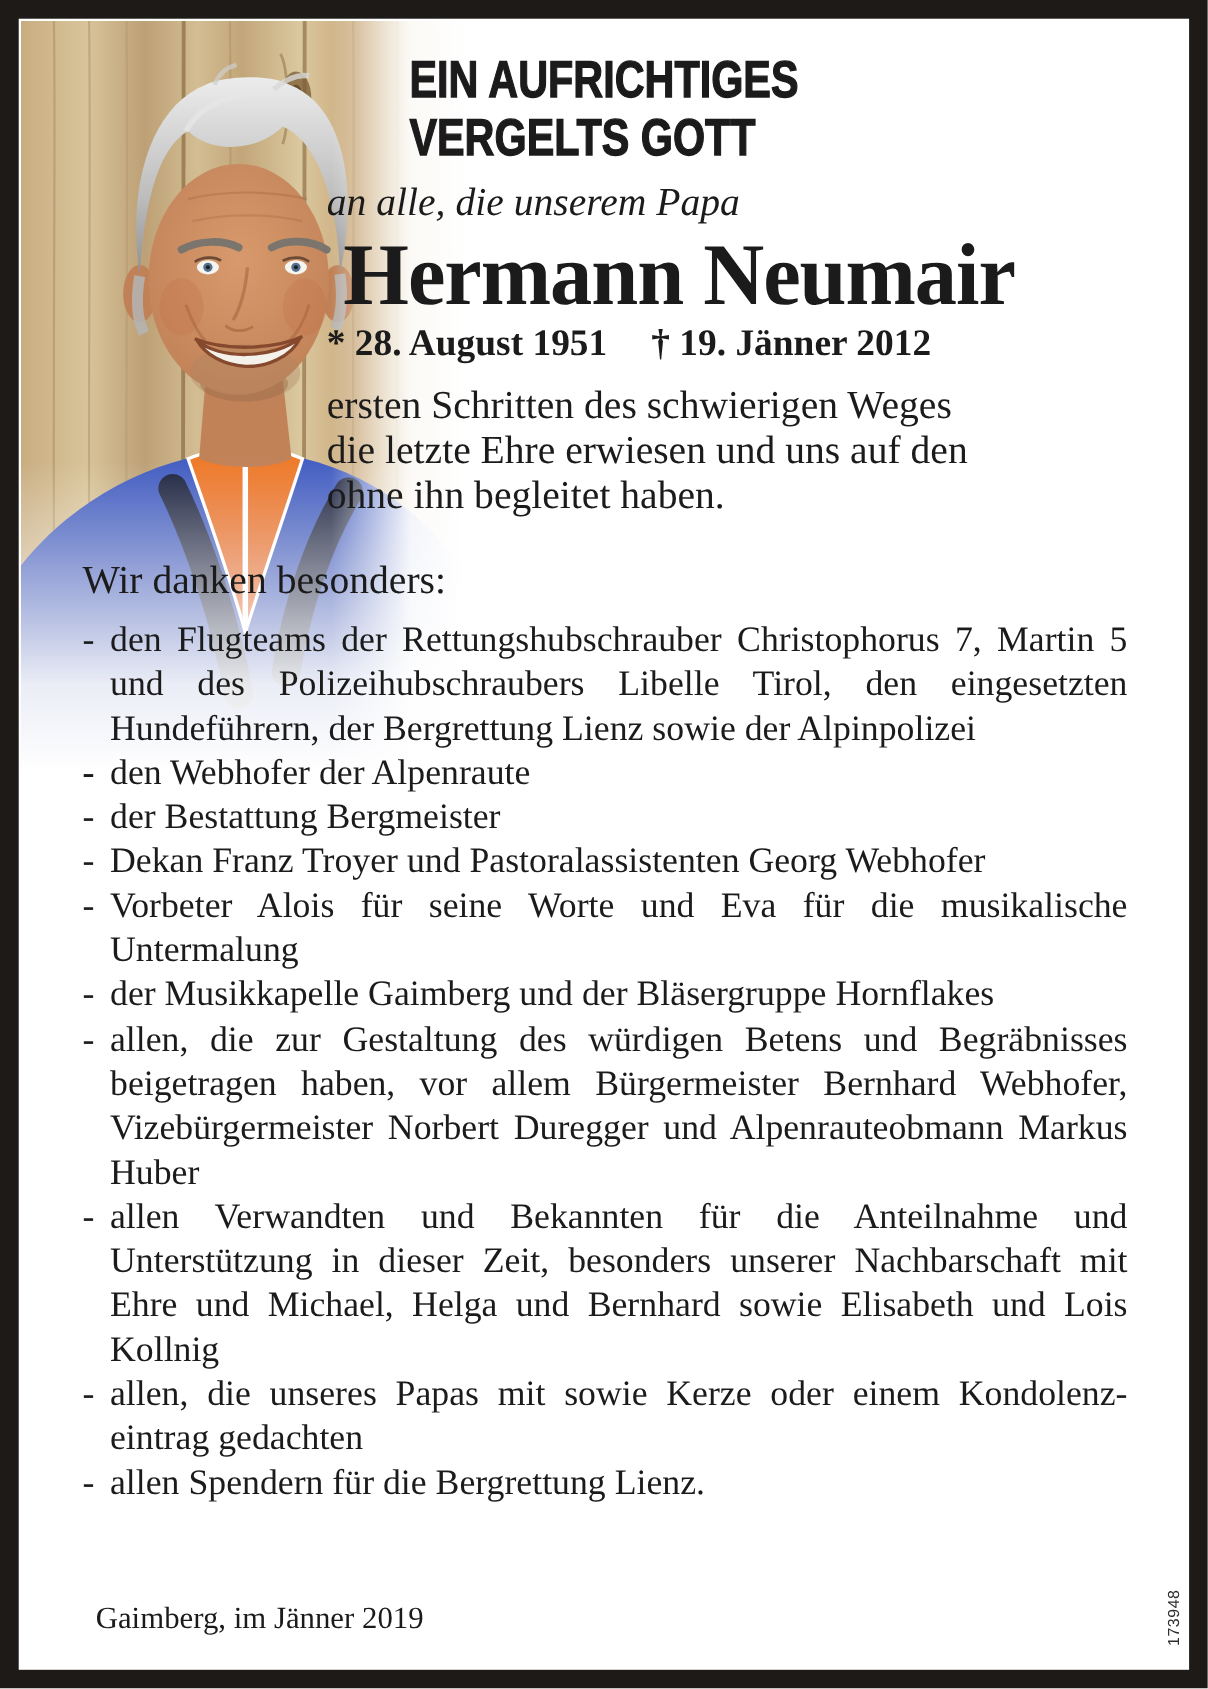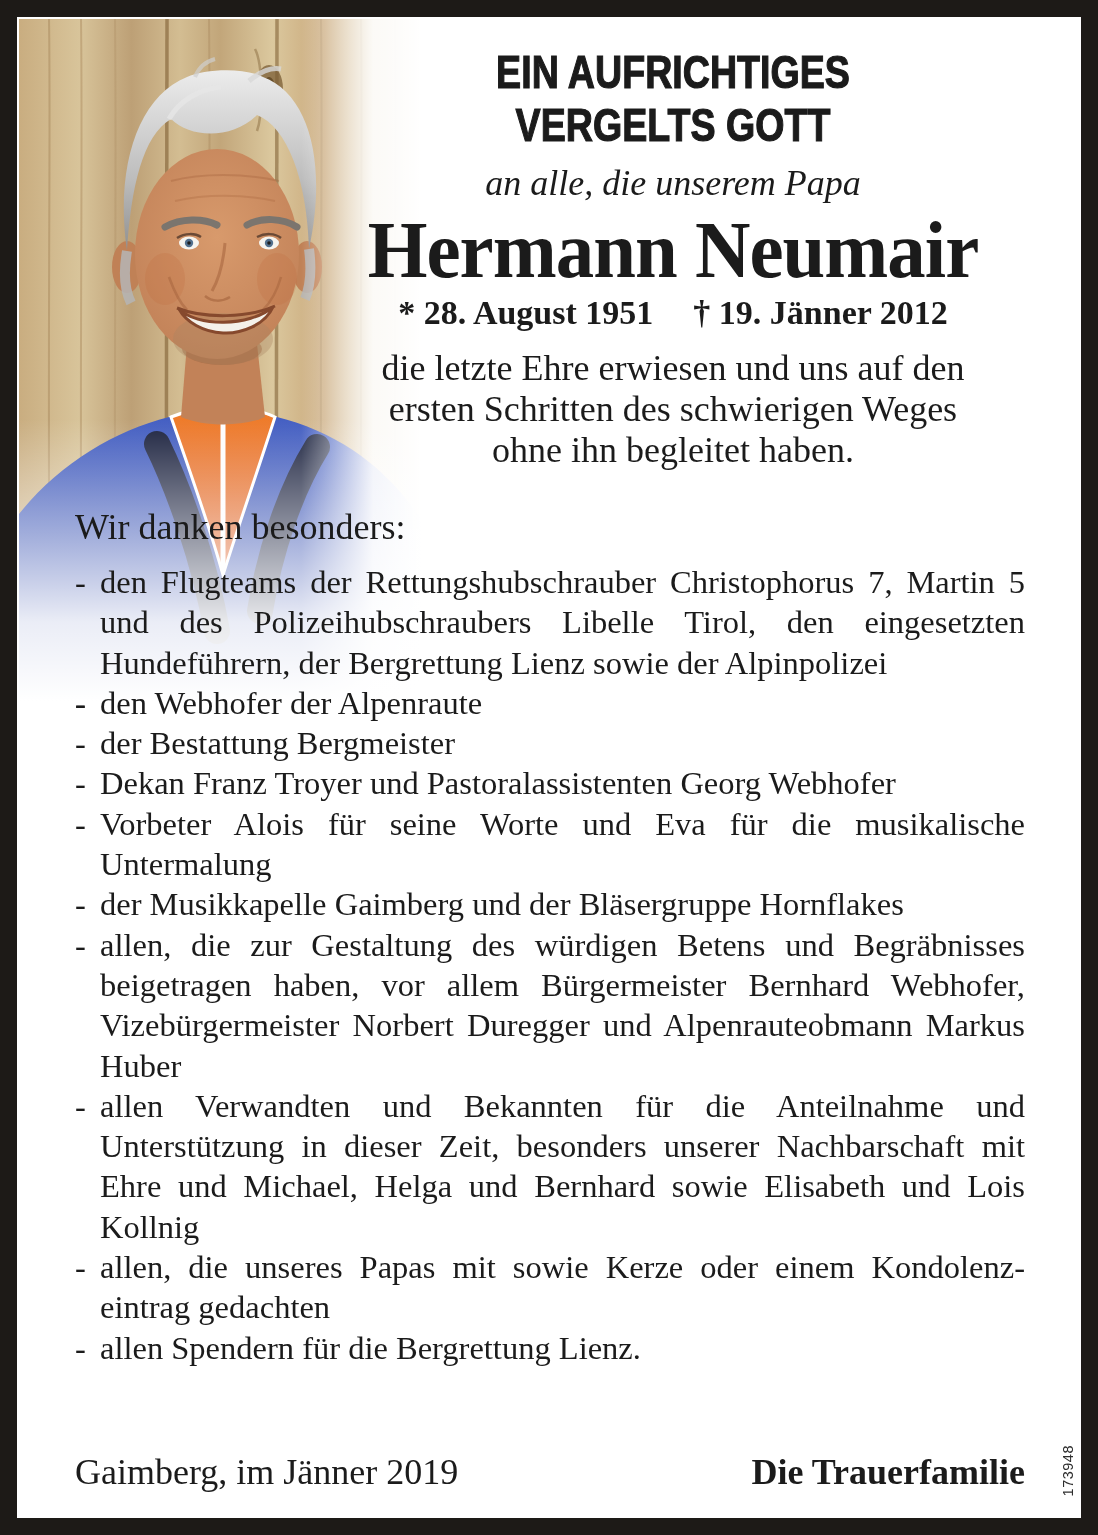--- a/index.html
+++ b/index.html
@@ -14,21 +14,21 @@
     color:#1b1b1b;
   }
   
   .photo{
     position:absolute;left:2px;top:2px;width:402px;height:682px;
     z-index:0;
   }
   
   .top-col{
     position:absolute;left:280px;top:28px;width:752px;
-    text-align:center;z-index:2;
+    text-align:left;z-index:2;
   }
   .masthead{
     font-family:"Liberation Sans", sans-serif;
     font-weight:700;
     font-size:47px;line-height:53px;
     letter-spacing:0px;
     transform:scaleX(.80);
     transform-origin:50% 50%;
     -webkit-text-stroke:1.2px #1b1b1b;
     color:#1b1b1b;
@@ -62,23 +62,23 @@
     font-size:36px;line-height:42px;z-index:2;
   }
   .thanks-list{
     position:absolute;left:58px;right:56px;top:545px;
     font-size:32.5px;line-height:40.3px;z-index:2;
   }
   .li{position:relative;padding-left:25px;text-align:justify;}
   .li .dash{position:absolute;left:0;top:0;}
   
   .footer{
-    position:absolute;left:58px;right:56px;top:1434px;
+    position:absolute;left:70px;right:56px;top:1434px;
     display:flex;justify-content:space-between;align-items:center;
-    font-size:36px;line-height:42px;z-index:2;
+    font-size:28px;line-height:42px;z-index:2;
   }
   .signature{font-weight:700;}
   .ref{
     position:absolute;right:5px;bottom:22px;
     writing-mode:vertical-rl;
     transform:rotate(180deg);
     font-family:"Liberation Sans", sans-serif;
     font-size:14.5px;letter-spacing:.5px;color:#2e2e2e;
     z-index:2;
   }
@@ -212,22 +212,22 @@
     <div class="masthead">
       <div>EIN AUFRICHTIGES</div>
       <div>VERGELTS GOTT</div>
     </div>
     <div class="intro">an alle, die unserem Papa</div>
     <div class="name">Hermann Neumair</div>
     <div class="dates">
       <span class="birth">* 28. August 1951</span><span class="death">† 19. Jänner 2012</span>
     </div>
     <div class="tribute">
+      <div>ersten Schritten des schwierigen Weges</div>
       <div>die letzte Ehre erwiesen und uns auf den</div>
-      <div>ersten Schritten des schwierigen Weges</div>
       <div>ohne ihn begleitet haben.</div>
     </div>
   </div>
 
   <div class="thanks-heading">Wir danken besonders:</div>
 
   <div class="thanks-list">
     <div class="li">
       <span class="dash">-</span>
       <span>den Flugteams der Rettungshubschrauber Christophorus 7, Martin 5 und des Polizeihubschraubers Libelle Tirol, den eingesetzten Hundeführern, der Bergrettung Lienz sowie der Alpinpolizei</span>
@@ -268,18 +268,17 @@
       <span>allen, die unseres Papas mit sowie Kerze oder einem Kondolenz- eintrag gedachten</span>
     </div>
     <div class="li">
       <span class="dash">-</span>
       <span>allen Spendern für die Bergrettung Lienz.</span>
     </div>
   </div>
 
   <div class="footer">
     <span class="place-date">Gaimberg, im Jänner 2019</span>
-    <span class="signature">Die Trauerfamilie</span>
   </div>
 
   <div class="ref">173948</div>
 
 </div>
 
 </body></html>

